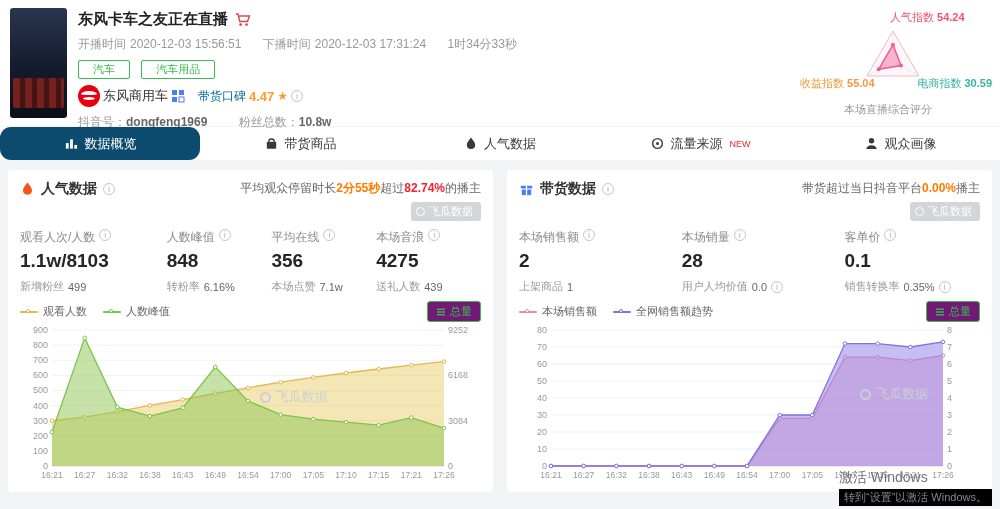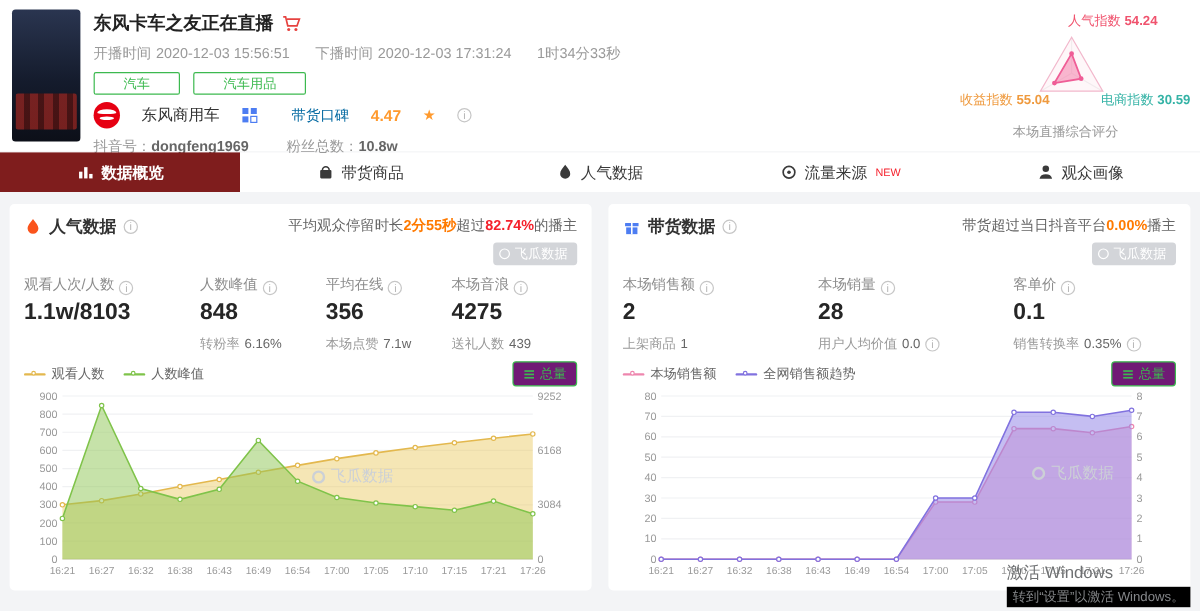--- a/index.html
+++ b/index.html
@@ -15,22 +15,22 @@
   .thumb::after { content:""; position:absolute; left:3px; right:3px; bottom:10px; height:30px; border-radius:2px;
     background:repeating-linear-gradient(90deg,#8f2420 0 7px,#541311 7px 12px); opacity:.8; }
   .hinfo { margin-left:78px; padding-top:10px; }
   .title-row { display:flex; align-items:center; gap:7px; }
   .live-title { font-size:15px; font-weight:bold; color:#222; }
   .time-row { margin-top:7px; color:#999; }
   .time-row .lbl { margin-right:4px; }
   .time-row .pair { margin-right:18px; color:#999; }
   .tag-row { margin-top:7px; }
   .tag { display:inline-block; border:1px solid #3cb94f; color:#3cb94f; font-size:11px;
-    padding:1px 24px; border-radius:2px; margin-right:8px; background:#fff;font-family:Liberation Serif, serif; }
-  .account-row { margin-top:6px; display:flex; align-items:center; gap:18px; }
+    padding:1px 14px; border-radius:2px; margin-right:8px; background:#fff;font-family:Liberation Serif, serif; }
+  .account-row { margin-top:6px; display:flex; align-items:center; gap:3px; }
   .account-name { font-size:13px; color:#333; }
   .rep-label { color:#0369a1; margin-left:10px; }
   .rep-score { color:#ff9a2e; font-weight:bold; font-size:13px; }
   .star { color:#ff9a2e; font-size:12px; }
   .id-row { margin-top:7px; color:#999; }
   .id-row b { font-weight:bold; color:#666; }
   .id-row .pair2 { margin-left:28px; }
   .inf { display:inline-block; width:12px; height:12px; border:1px solid #c6c6c6; border-radius:50%;
     color:#b5b5b5; font-size:9px; line-height:11px; text-align:center; vertical-align:middle; }
   .inf::after { content:"i"; }
@@ -45,40 +45,40 @@
   .rlabel { position:absolute; font-size:11px; white-space:nowrap; }
   .rlabel b { font-weight:bold; }
   .r0 { top:8px; left:92px; }
   .r1 { top:74px; left:2px; }
   .r2 { top:74px; right:2px; }
   .rcaption { position:absolute; top:100px; left:46px; color:#999; font-size:11px; }
   
   .tabs { display:flex; height:34px; background:#fff; border-top:1px solid #f2f3f5; }
   .tab { flex:1; display:flex; align-items:center; justify-content:center; gap:6px;
     font-size:13px; color:#3a3a3a; cursor:pointer; position:relative; }
-  .tab.active { background:#7f1d1d; color:#fff; font-weight:bold; }
+  .tab.active { background:#0c4a6e; color:#fff; font-weight:normal;border-radius:11px; }
   .tab svg { display:block; }
   .new { color:#f5222d; font-size:9px; vertical-align:super; margin-left:1px; }
   
   .content { display:flex; gap:14px; padding:10px 8px 0 8px; }
   .card { flex:1; background:#fff; border-radius:4px; padding:10px 12px 6px 12px; height:322px; position:relative; }
   .card-head { display:flex; justify-content:space-between; align-items:flex-start; }
   .card-title-row { display:flex; align-items:center; gap:6px; }
   .card-title { font-size:14px; font-weight:bold; color:#333; }
   .head-right { display:flex; flex-direction:column; align-items:flex-end; }
   .summary { font-size:12px; color:#666; }
   .summary .orange { color:#ff7a00; font-weight:bold; }
   .summary .red { color:#f5222d; font-weight:bold; }
   .wm-badge { margin-top:5px; background:#d3d5d9; color:#fff; font-size:11px; border-radius:3px;
     padding:2px 8px 2px 5px; display:inline-flex; align-items:center; gap:4px; }
   .wm-badge i { width:9px; height:9px; border:1.5px solid #fff; border-radius:50%; display:inline-block; }
   .stats { display:grid; margin-top:8px; }
   .stats-4 { grid-template-columns:1.4fr 1fr 1fr 1fr; }
   .stats-3 { grid-template-columns:1.2fr 1.2fr 1fr; }
-  .stat-label { font-size:12px; color:#8c8c8c; display:flex; align-items:flex-end; gap:4px; }
+  .stat-label { font-size:12px; color:#8c8c8c; display:flex; align-items:flex-start; gap:4px; }
   .stat-value { font-size:19px; font-weight:bold; color:#262626; margin-top:4px; }
   .stat-sub { margin-top:7px; font-size:11px; color:#999; display:flex; align-items:center; gap:4px; }
   .stat-sub .sv { color:#666; }
   .chart-bar { margin-top:7px; display:flex; justify-content:space-between; align-items:center; }
   .legend { display:flex; gap:16px; align-items:center; font-size:11px; color:#666; }
   .legend-item { display:flex; align-items:center; gap:5px; cursor:pointer; }
   .legend-marker { position:relative; width:18px; height:2px; background:currentColor; border-radius:1px; display:inline-block; }
   .legend-marker i { position:absolute; left:6px; top:-2px; width:4px; height:4px; border:1px solid currentColor;
     background:#fff; border-radius:50%; display:block; }
   .total-btn { border:1px solid #3cb94f; color:#3cb94f; background:#701a75; border-radius:3px;
@@ -218,20 +218,24 @@
       </div>
     </div>
 
     <div class="stats stats-4">
       <div class="stat">
         <div class="stat-label">
             <span>观看人次/人数</span>
             <span class="inf"></span>
           </div>
         <div class="stat-value">1.1w/8103</div>
+        <div class="stat-sub">
+            <span>新增粉丝</span>
+            <span class="sv">499</span>
+          </div>
       </div>
       <div class="stat">
         <div class="stat-label">
             <span>人数峰值</span>
             <span class="inf"></span>
           </div>
         <div class="stat-value">848</div>
         <div class="stat-sub">
             <span>转粉率</span>
             <span class="sv">6.16%</span>

